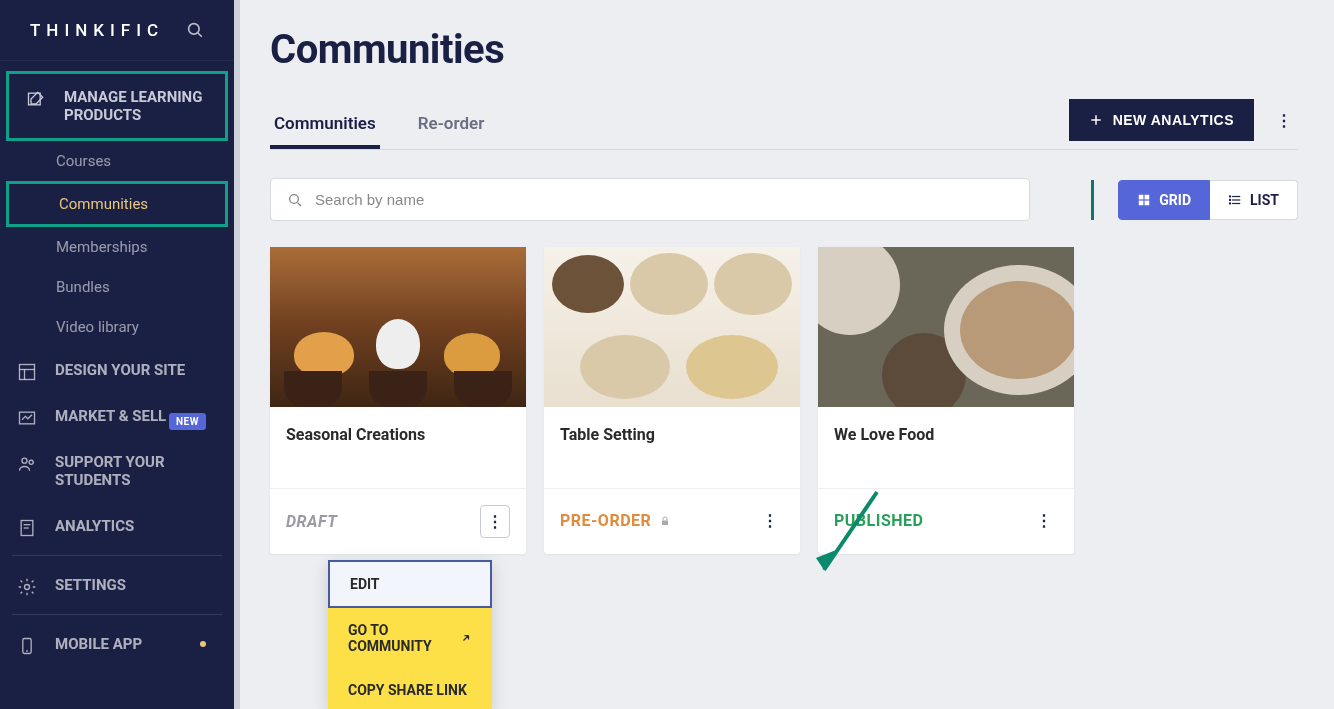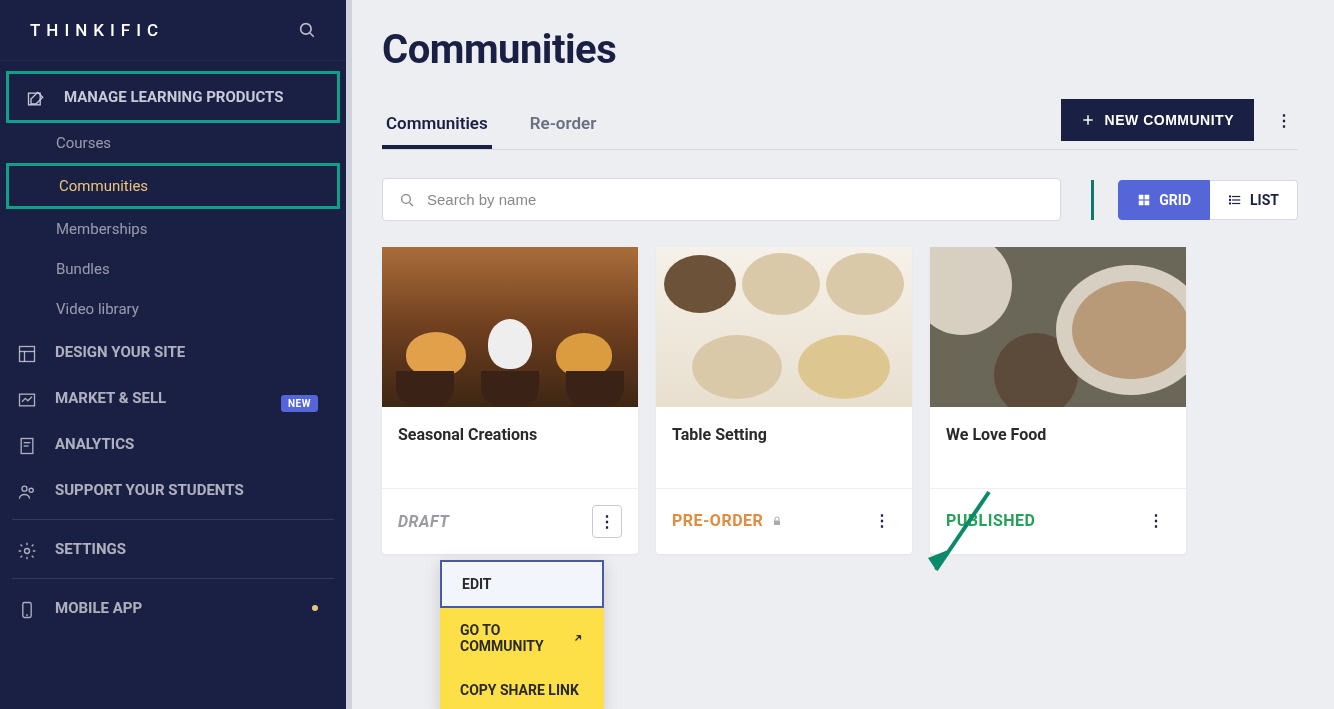--- a/index.html
+++ b/index.html
@@ -1,18 +1,18 @@
 <!DOCTYPE html>
 <html><head>
   <meta charset="utf-8">
   <style>
     * { margin: 0; padding: 0; box-sizing: border-box; }
     body { font-family: -apple-system, BlinkMacSystemFont, 'Segoe UI', Roboto, sans-serif; background: #edeef2; width: 1334px; height: 709px; overflow: hidden; display: flex; }
     
-    .sidebar { width: 346px; background: #1a1f44; color: #fff; padding: 0; position: relative; }
+    .sidebar { width: 234px; background: #1a1f44; color: #fff; padding: 0; position: relative; }
     .brand { padding: 20px 30px; display: flex; align-items: center; justify-content: space-between; border-bottom: 1px solid rgba(255,255,255,0.05); }
     .brand-text { letter-spacing: 6px; font-size: 17px; font-weight: 500; }
     .search-icon-top { color: rgba(255,255,255,0.7); }
     
     .nav { padding: 10px 0; }
     .nav-section { padding: 14px 20px 14px 55px; color: rgba(255,255,255,0.65); font-weight: 700; font-size: 15px; position: relative; cursor: pointer; }
     .nav-section .sec-icon { position: absolute; left: 16px; top: 14px; width: 22px; height: 22px; display: flex; align-items: center; justify-content: center; }
     .highlight-box { border: 3px solid #0fa08a; margin: 0 6px; }
     .nav-section.highlight1 { color: #c8cad8; }
     
@@ -148,37 +148,37 @@
             <polyline points="6,14 10,10 13,13 18,8"></polyline>
           </svg>
       </span>
       <span>MARKET &amp; SELL</span>
       <span class="right new-badge">NEW</span>
     </div>
 
     <div class="nav-section">
       <span class="sec-icon">
         <svg width="20" height="20" viewBox="0 0 24 24" fill="none" stroke="currentColor" stroke-width="1.6">
+            <circle cx="9" cy="8" r="3"></circle>
+            <circle cx="17" cy="10" r="2.5"></circle>
+            <path d="M3 20c0-3 3-5 6-5s6 2 6 5"></path>
+          </svg>
+      </span>
+      <span>SUPPORT YOUR STUDENTS</span>
+    </div>
+
+    <div class="nav-section">
+      <span class="sec-icon">
+        <svg width="20" height="20" viewBox="0 0 24 24" fill="none" stroke="currentColor" stroke-width="1.6">
             <rect x="5" y="3" width="14" height="18"></rect>
             <line x1="8" y1="8" x2="16" y2="8"></line>
             <line x1="8" y1="12" x2="14" y2="12"></line>
           </svg>
       </span>
       <span>ANALYTICS</span>
-    </div>
-
-    <div class="nav-section">
-      <span class="sec-icon">
-        <svg width="20" height="20" viewBox="0 0 24 24" fill="none" stroke="currentColor" stroke-width="1.6">
-            <circle cx="9" cy="8" r="3"></circle>
-            <circle cx="17" cy="10" r="2.5"></circle>
-            <path d="M3 20c0-3 3-5 6-5s6 2 6 5"></path>
-          </svg>
-      </span>
-      <span>SUPPORT YOUR STUDENTS</span>
     </div>
 
     <div class="divider"></div>
 
     <div class="nav-section">
       <span class="sec-icon">
         <svg width="20" height="20" viewBox="0 0 24 24" fill="none" stroke="currentColor" stroke-width="1.6">
             <circle cx="12" cy="12" r="3"></circle>
             <path d="M12 2v3M12 19v3M4.2 4.2l2.1 2.1M17.7 17.7l2.1 2.1M2 12h3M19 12h3M4.2 19.8l2.1-2.1M17.7 6.3l2.1-2.1"></path>
           </svg>
@@ -212,21 +212,21 @@
       <div class="tab">Re-order</div>
     </div>
     <div class="tab-actions">
       <button class="btn-primary">
         <span>
             <svg width="14" height="14" viewBox="0 0 24 24" stroke="currentColor" stroke-width="2.5">
               <line x1="12" y1="4" x2="12" y2="20"></line>
               <line x1="4" y1="12" x2="20" y2="12"></line>
             </svg>
           </span>
-        <span>NEW COMMUNITY</span>
+        <span>NEW ANALYTICS</span>
       </button>
       <span class="overflow-btn">⋮</span>
     </div>
   </div>
 
   <div class="toolbar">
     <div class="search-box">
       <span>
           <svg width="16" height="16" viewBox="0 0 24 24" fill="none" stroke="#888" stroke-width="2">
             <circle cx="10.5" cy="10.5" r="6.5"></circle>

